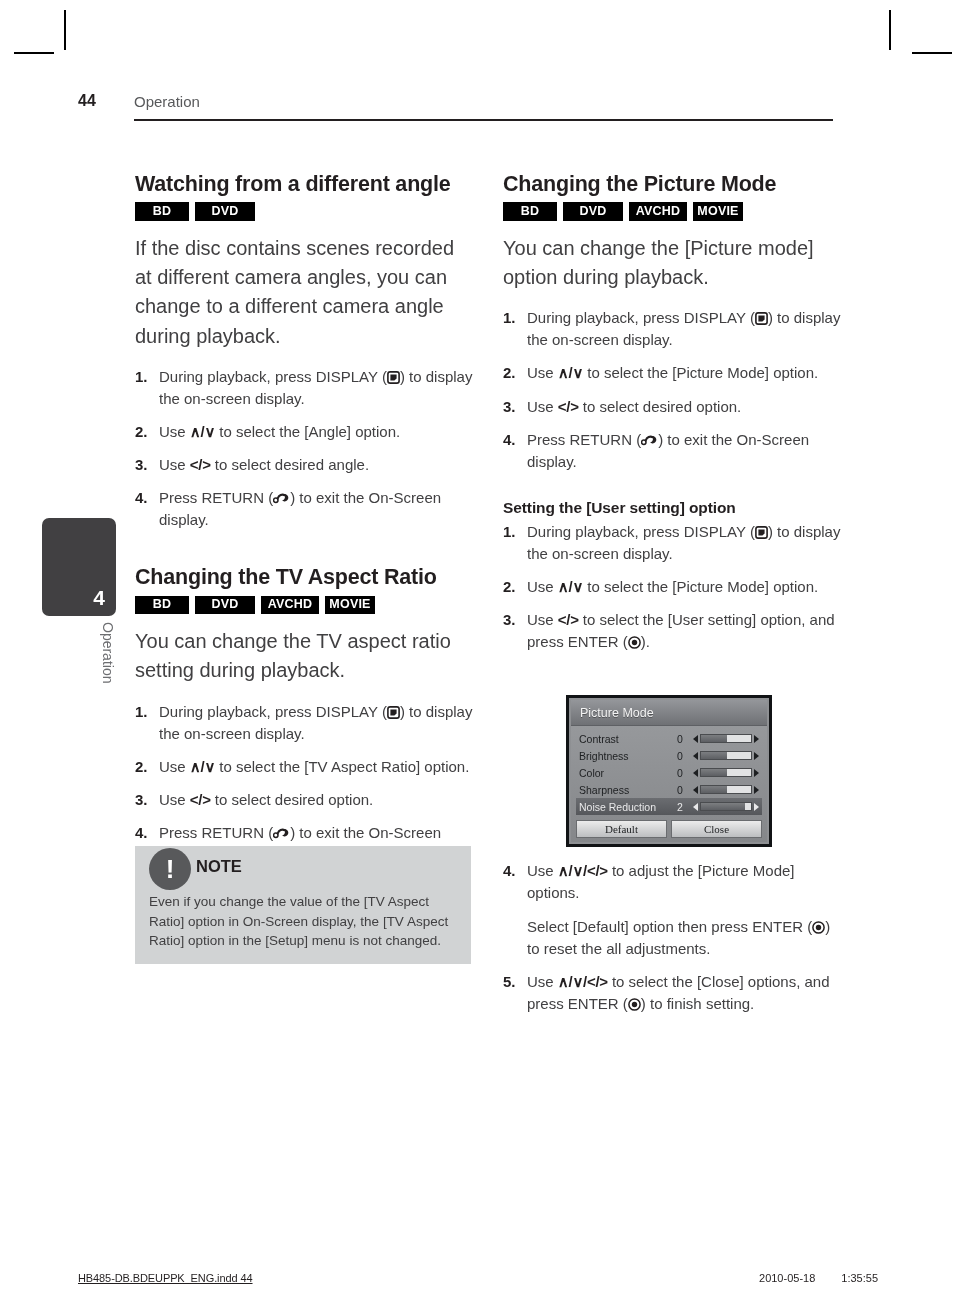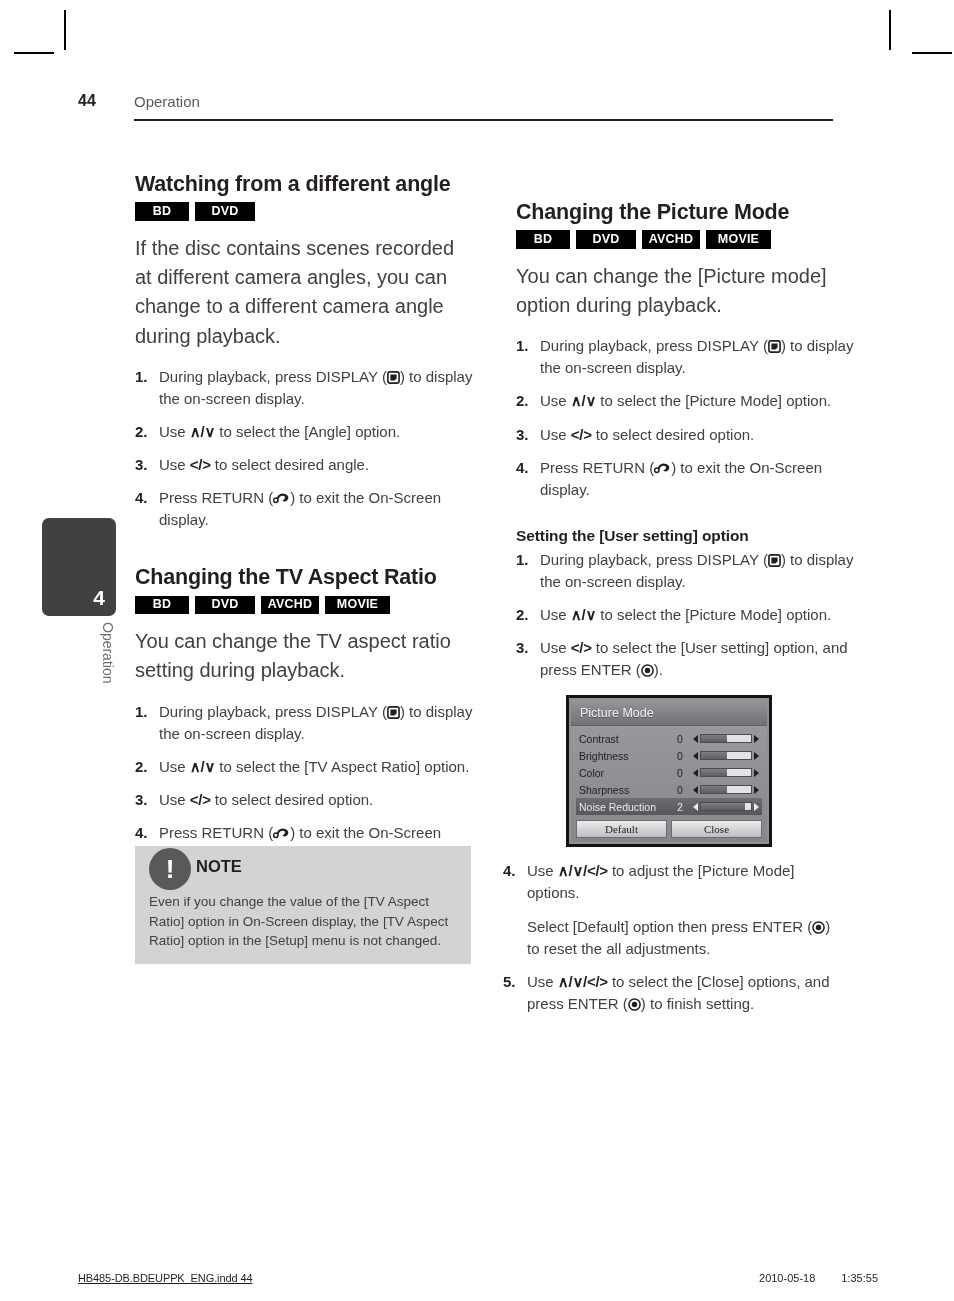--- a/index.html
+++ b/index.html
@@ -87,21 +87,21 @@
     box-sizing: border-box;
   }
 
   
   .col {
     position: absolute;
     top: 172px;
     width: 340px;
   }
   .col-left  { left: 135px; }
-  .col-right { left: 516px; margin-top: 28px; }
+  .col-right { left: 503px; }
 
   h2.section-title {
     margin: 0 0 6px 0;
     font-size: 21.5px;
     font-weight: bold;
     color: #231f20;
     letter-spacing: -0.2px;
     line-height: 1.12;
   }
   h3.sub-title {
@@ -124,21 +124,21 @@
     font-size: 12.5px;
     font-weight: bold;
     letter-spacing: 0.2px;
     padding: 2.5px 0 3.5px 0;
     text-align: center;
     line-height: 1;
   }
   .badge.w-bd    { width: 54px; }
   .badge.w-dvd   { width: 60px; }
   .badge.w-avchd { width: 58px; }
-  .badge.w-movie { width: 65px; }
+  .badge.w-movie { width: 50px; }
 
   
   p.intro {
     margin: 0 0 15px 0;
     font-size: 20px;
     line-height: 1.47;
     color: #414042;
   }
 
   ol.steps {

